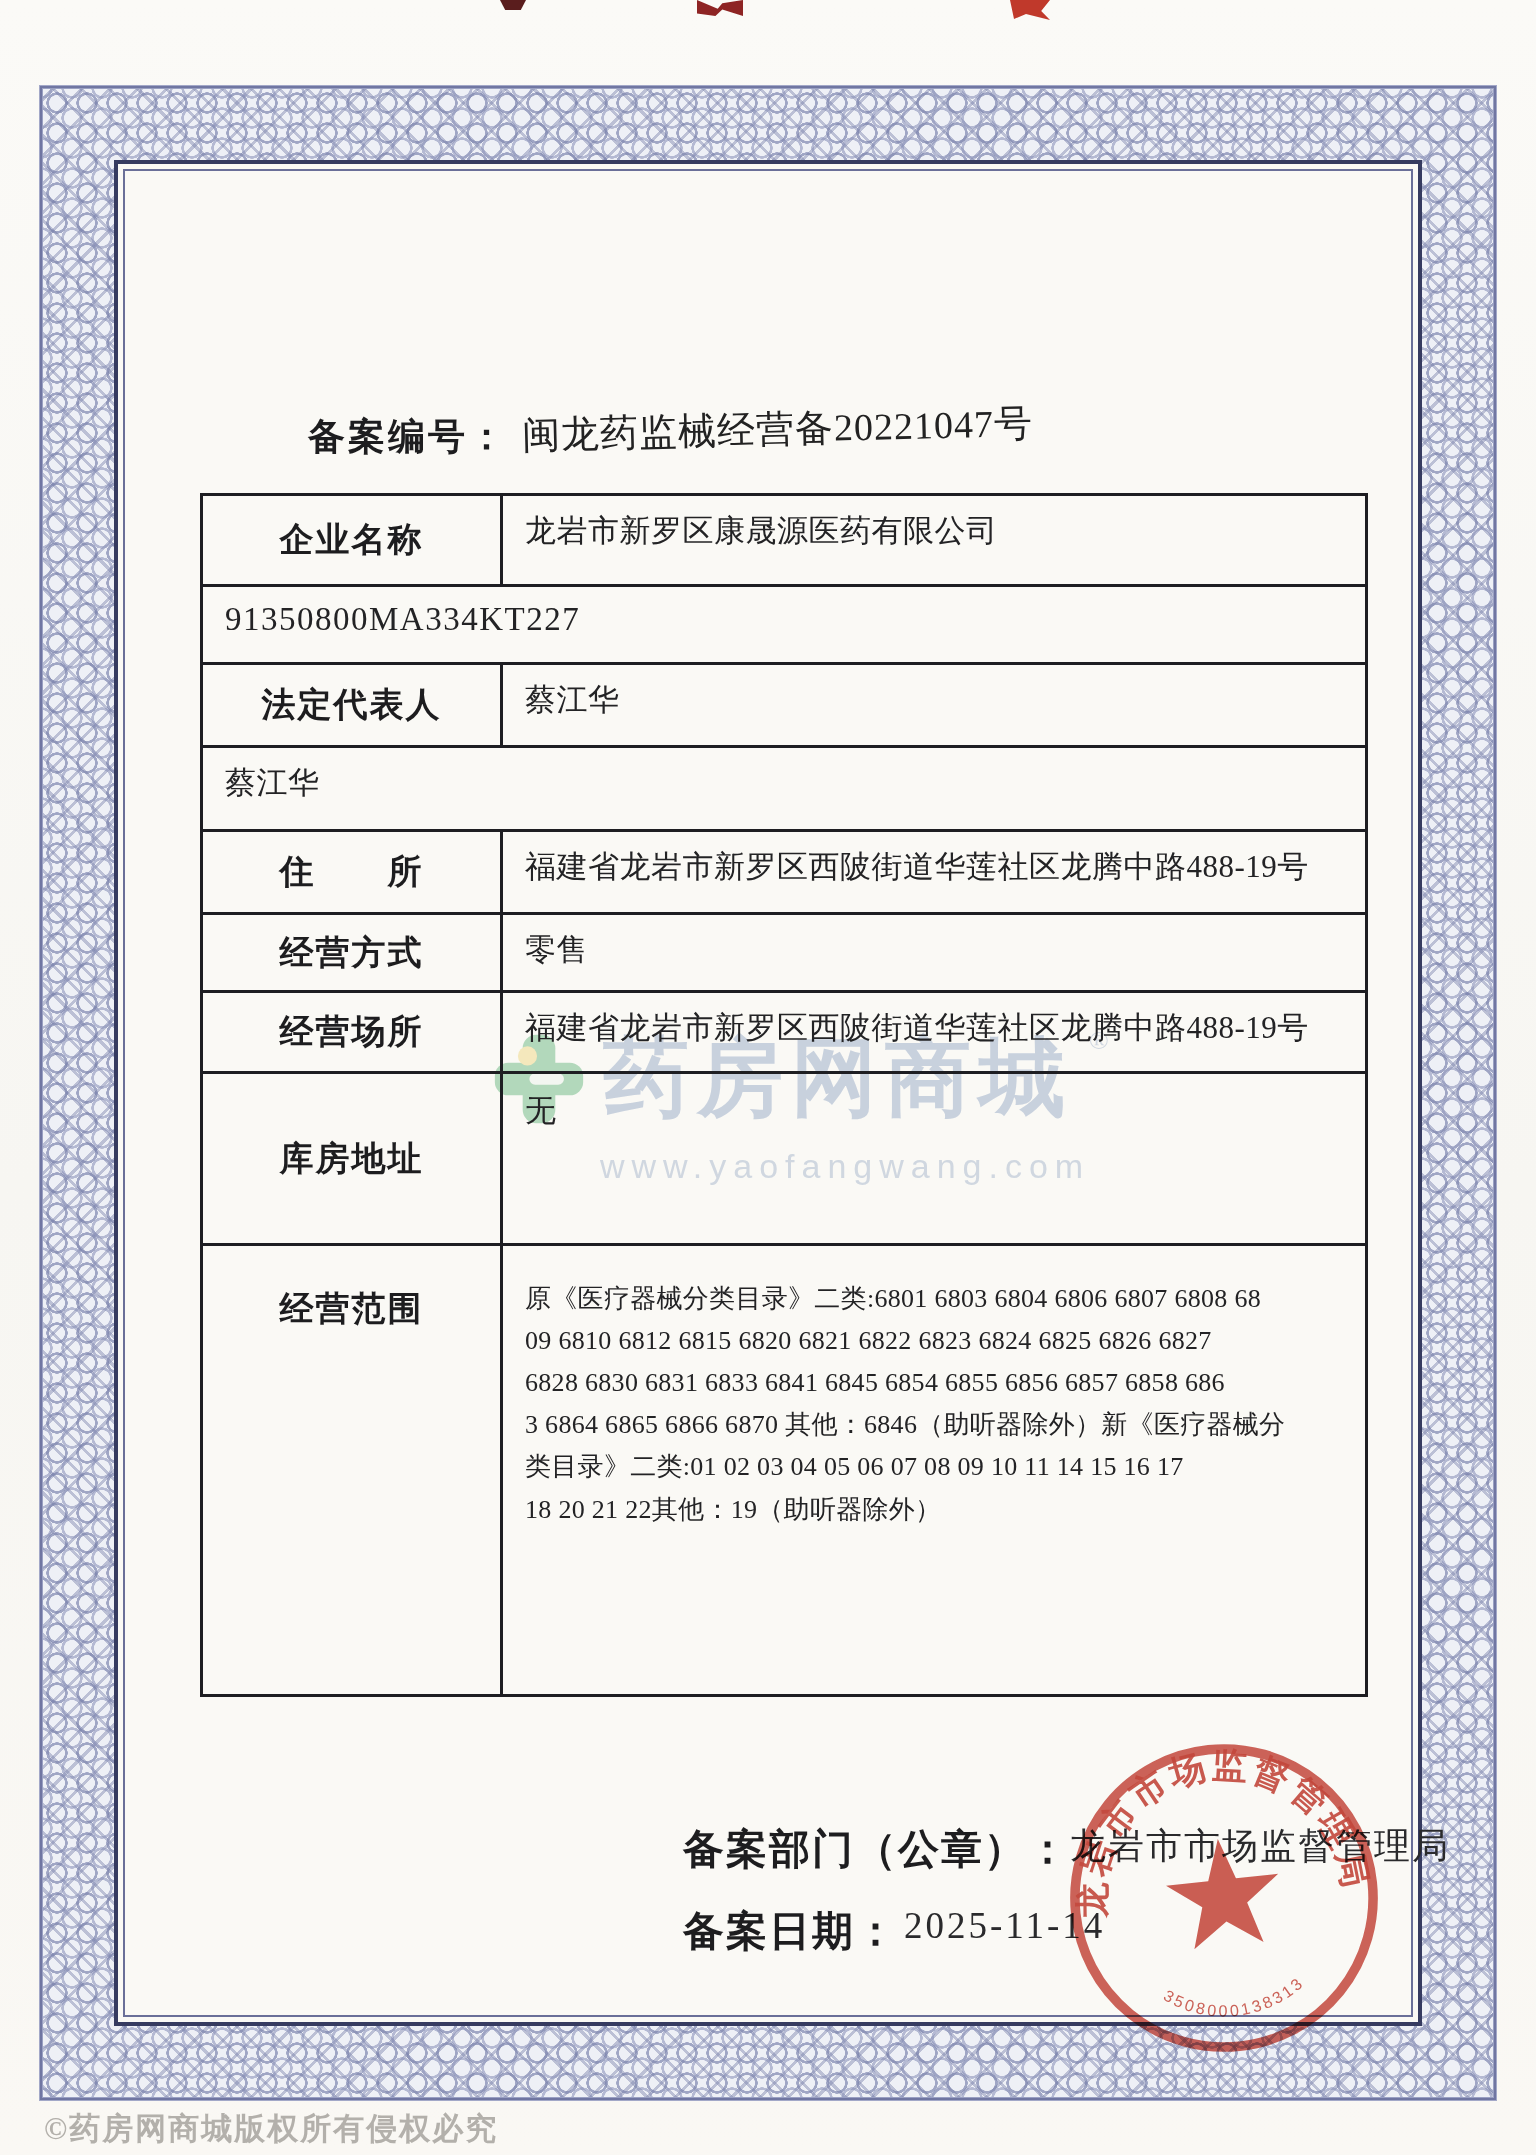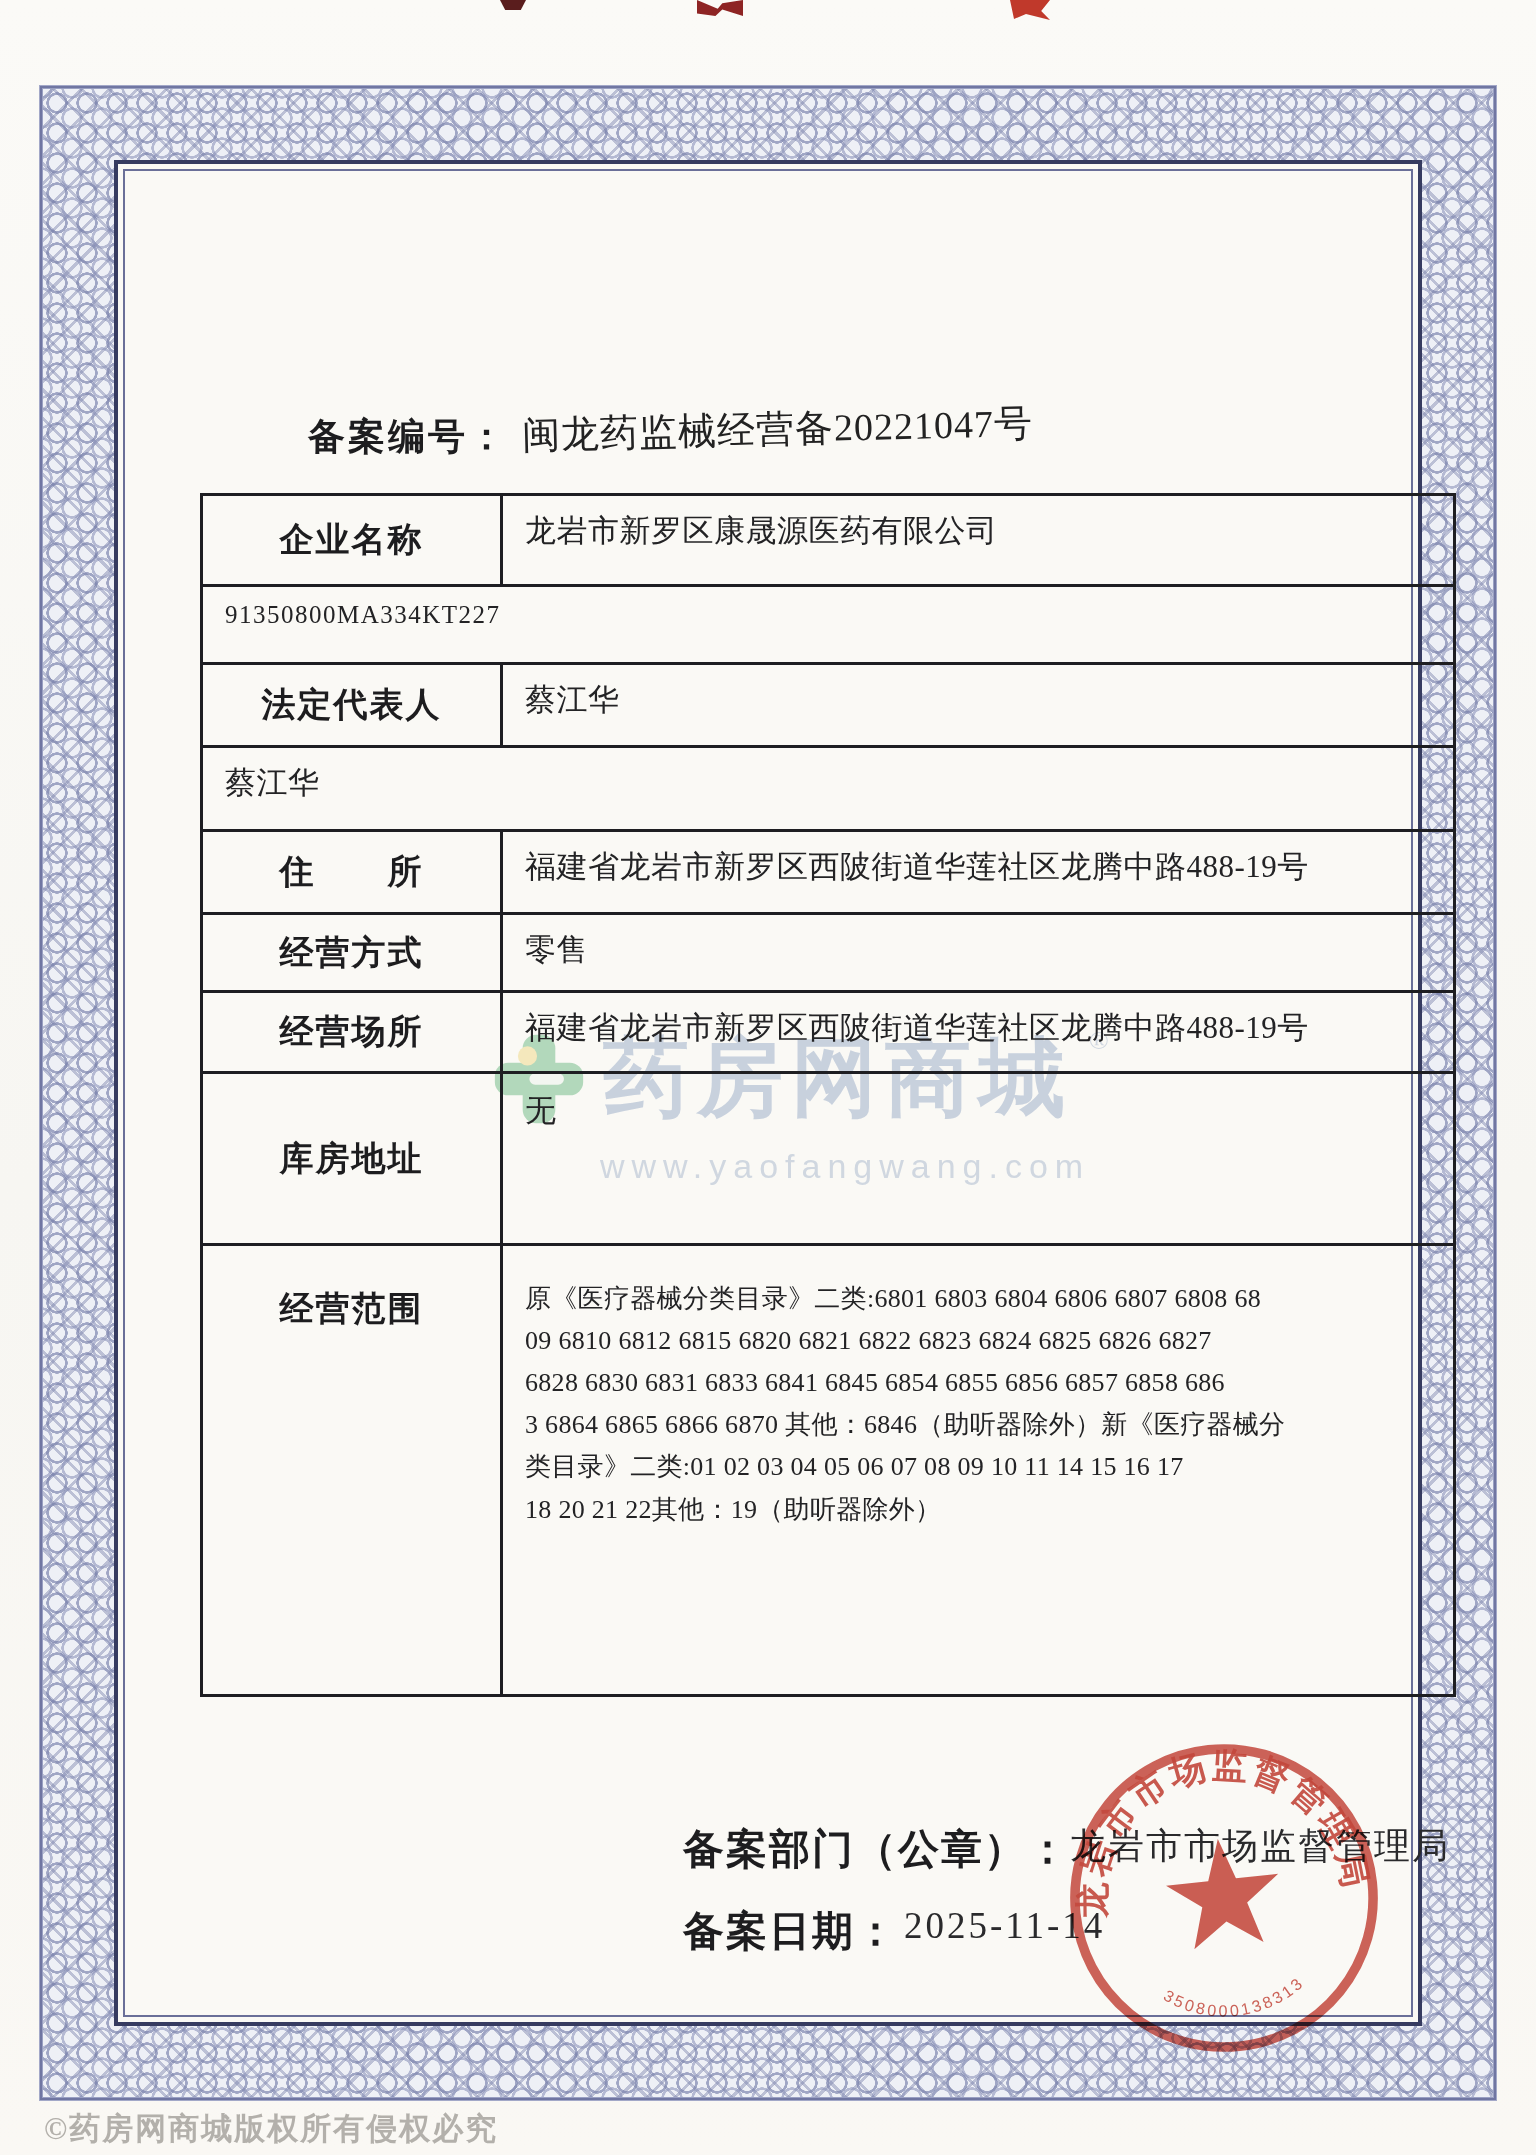--- a/index.html
+++ b/index.html
@@ -48,41 +48,41 @@
     -webkit-background-clip:text;background-clip:text;color:transparent;
     text-shadow:0 2px 2px rgba(90,64,8,.25);
   }
   
   .regno{position:absolute;left:308px;top:404px;z-index:3;display:flex;align-items:flex-start;gap:14px;}
   .regno .lbl{font-size:37px;font-weight:bold;letter-spacing:3px;padding-top:8px;}
   .regno .val{font-size:38px;letter-spacing:1px;transform:rotate(-1.4deg);color:#222;}
 
   
   .cert-table{
-    position:absolute;left:200px;top:493px;width:1256px;z-index:3;
+    position:absolute;left:200px;top:493px;width:1168px;z-index:3;
     border:3px solid #1e1e22;box-sizing:border-box;background:transparent;
   }
   .t-row{display:flex;box-sizing:border-box;border-bottom:3px solid #1e1e22;}
   .t-row:last-child{border-bottom:none;}
   .c-label{
     width:300px;flex:0 0 300px;box-sizing:border-box;border-right:3px solid #1e1e22;
     display:flex;align-items:center;justify-content:center;
     font-size:34px;font-weight:bold;letter-spacing:2px;text-align:center;
   }
   .c-value{
     flex:1;box-sizing:border-box;padding:14px 18px 6px 22px;
     font-size:31px;letter-spacing:.5px;color:#232325;
   }
   .r1{height:91px;} .r2{height:78px;} .r3{height:83px;} .r4{height:84px;}
   .r5{height:83px;} .r6{height:78px;} .r7{height:81px;} .r8{height:172px;} .r9{height:448px;}
   .r8 .c-label{align-items:center;}
   .r8 .c-value{padding-top:16px;}
   .r9 .c-label{align-items:flex-start;padding-top:40px;}
   .r9 .c-value{white-space:pre-line;font-size:26px;line-height:1.62;padding-top:32px;letter-spacing:.3px;}
-  .r2 .c-value{font-size:25px;letter-spacing:1.5px;}
+  .r2 .c-value{font-size:33px;letter-spacing:1.5px;}
 
   
   .watermark{position:absolute;left:470px;top:1020px;z-index:2;width:660px;pointer-events:none;}
   .wm-top{display:flex;align-items:center;gap:16px;justify-content:center;}
   .wm-logo{width:96px;height:96px;opacity:.5;}
   .wm-name{font-family:"Liberation Sans","DejaVu Sans",sans-serif;
     font-size:86px;font-weight:bold;letter-spacing:8px;color:#b4c1d4;opacity:.7;}
   .wm-reg{font-size:26px;color:#c6cfdc;opacity:.8;align-self:flex-start;margin-top:6px;}
   .wm-url{font-family:"Liberation Sans","DejaVu Sans",sans-serif;
     font-size:34px;letter-spacing:7px;color:#c2ccd9;opacity:.75;margin:10px 0 0 130px;}

